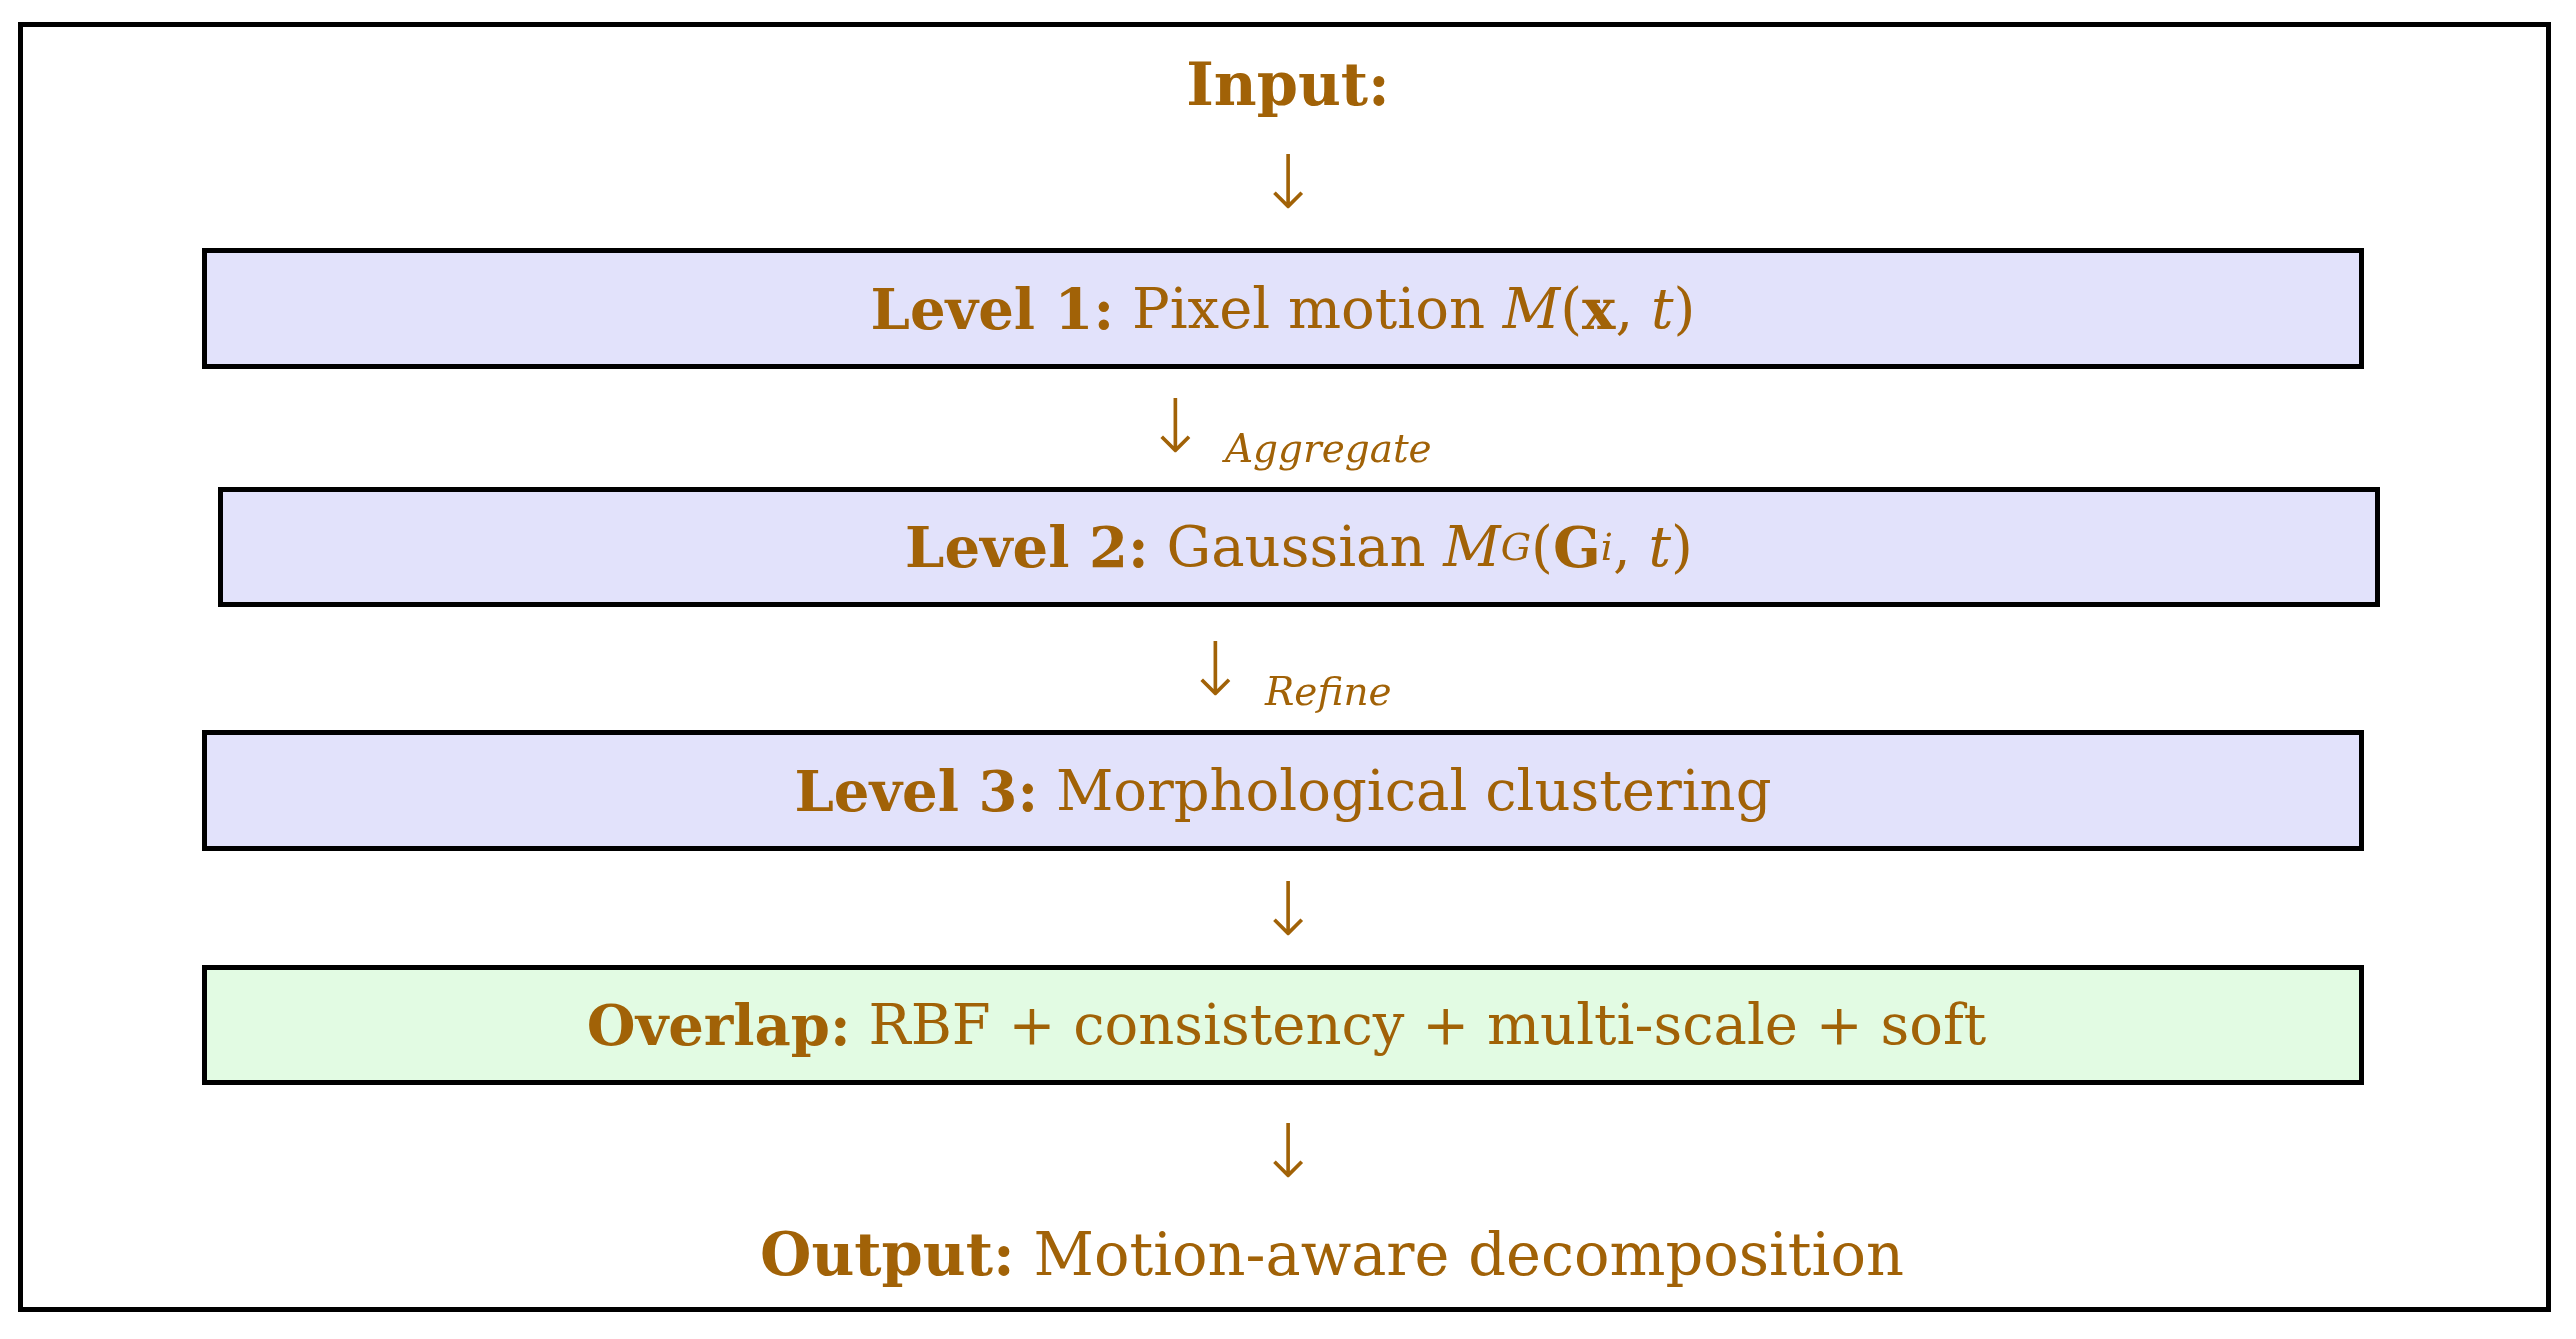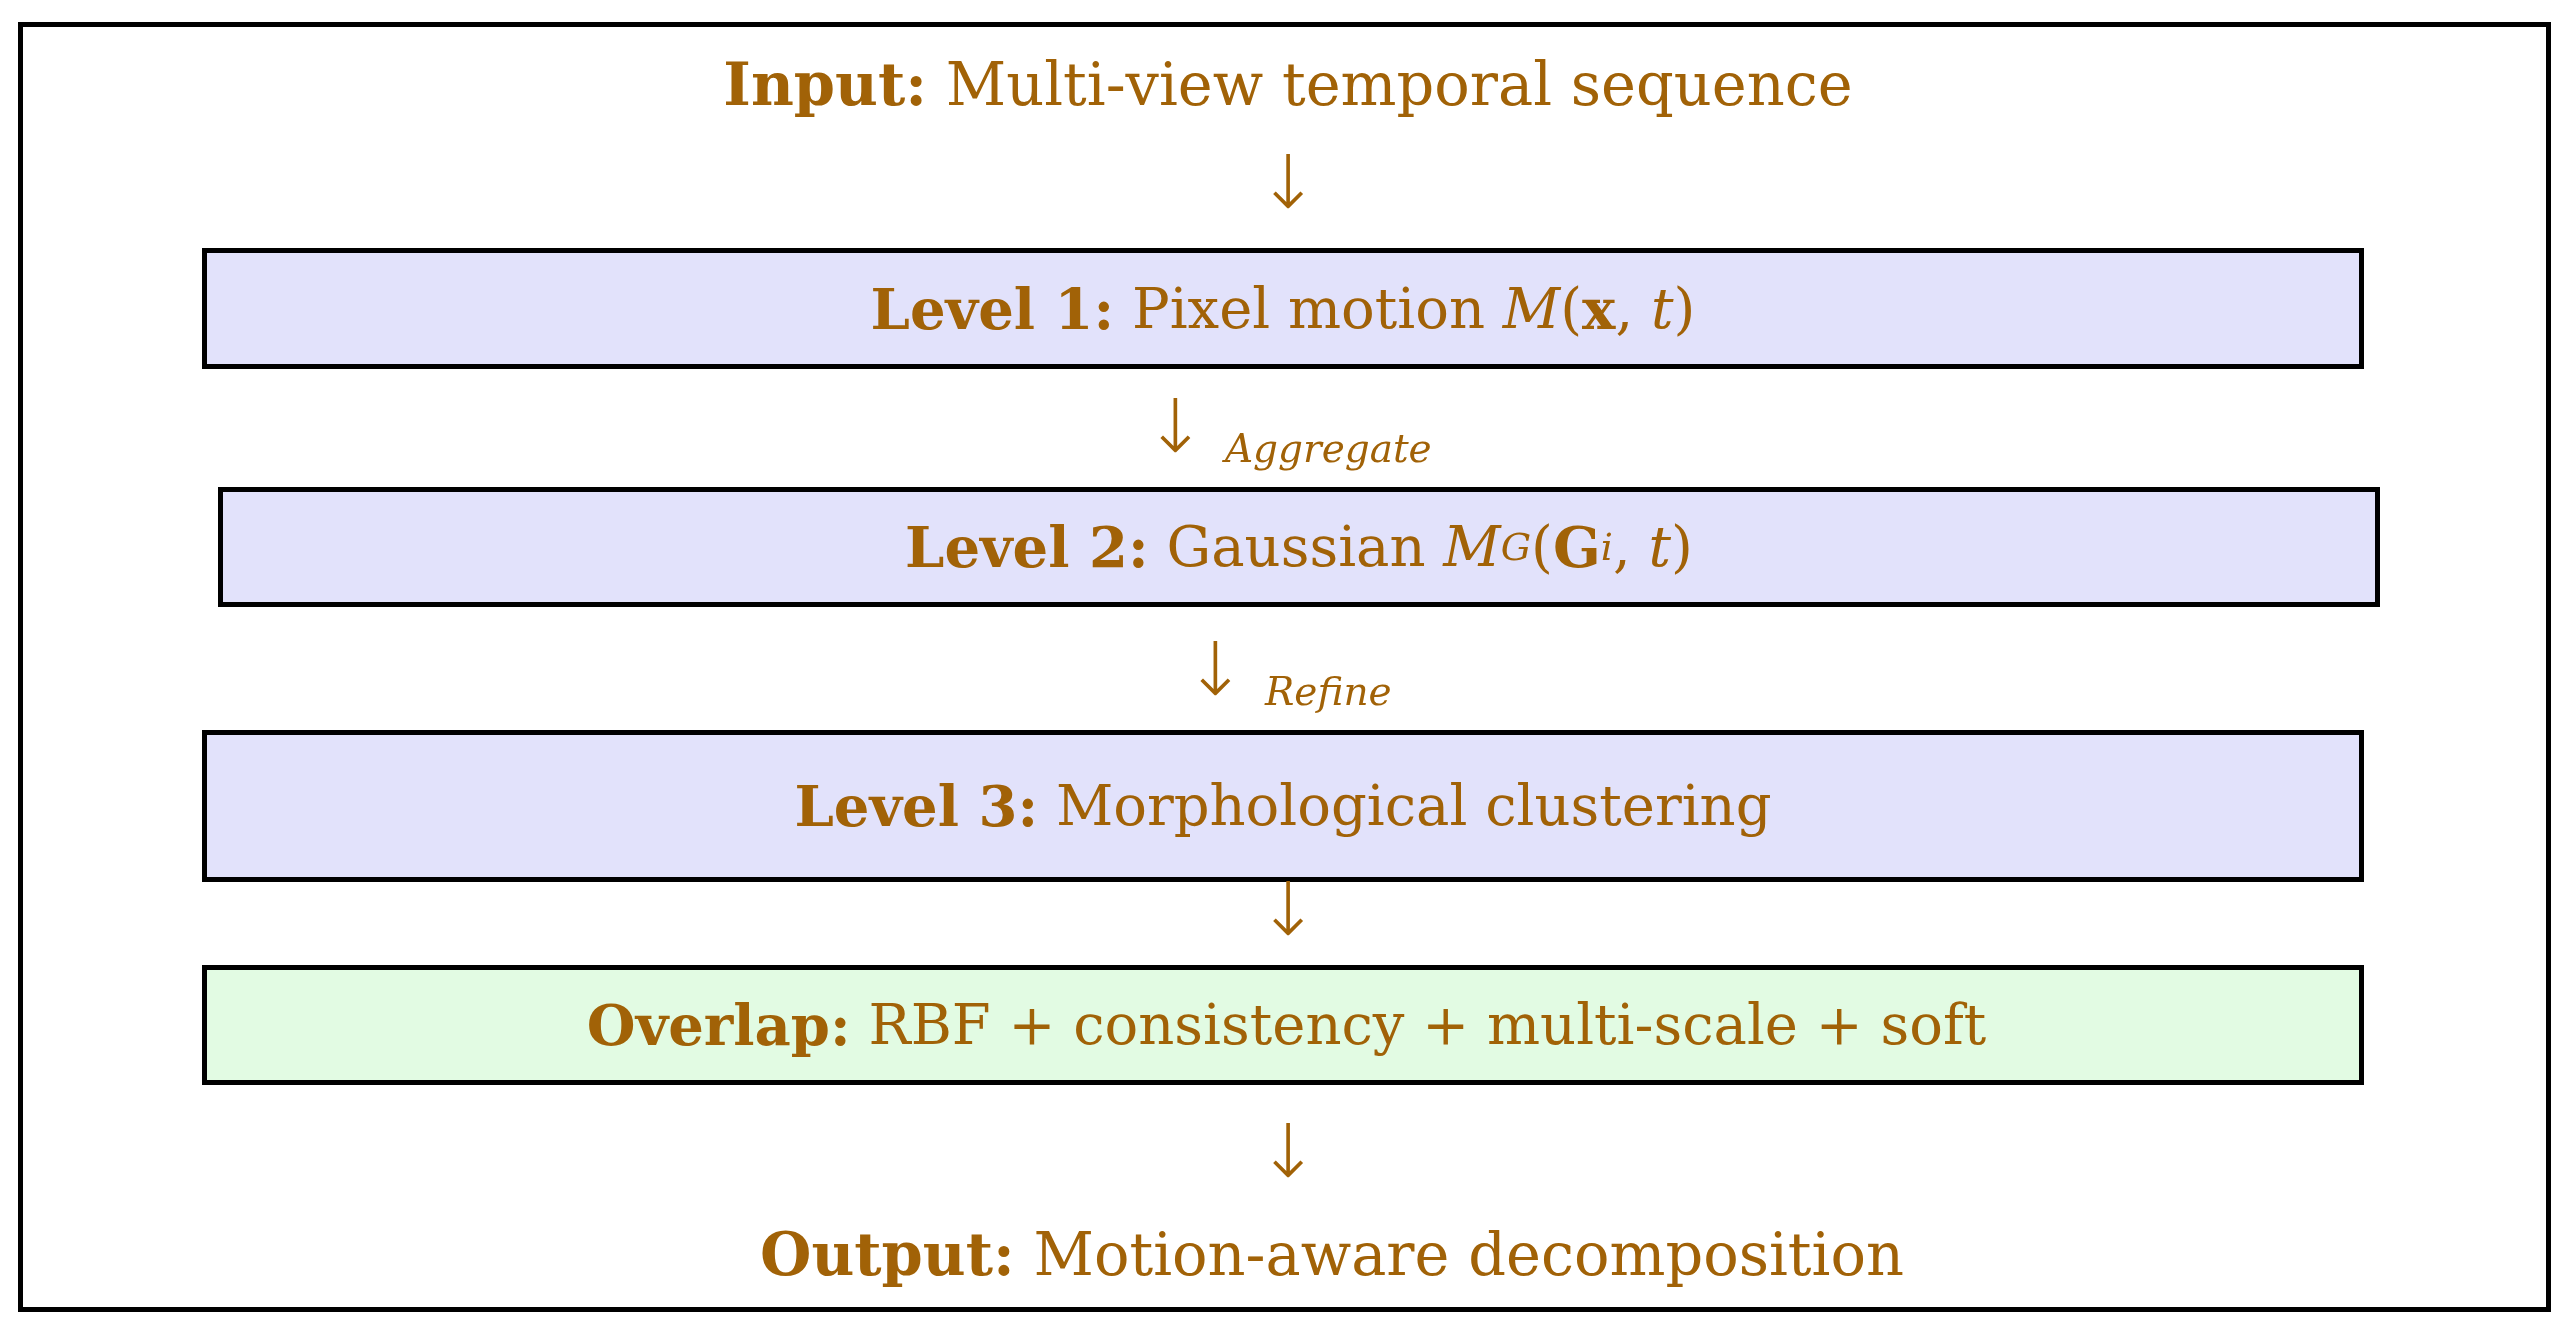--- a/index.html
+++ b/index.html
@@ -50,21 +50,21 @@
     align-items: center;
     justify-content: center;
     font-size: 56px;
     line-height: 1;
     white-space: pre-wrap;
   }
   .box.fill-lavender { background: var(--box-fill-lavender, #e2e2fb); }
   .box.fill-green    { background: var(--box-fill-green, #e2fbe3); }
   .box.level1  { top: 248px;  height: 121px; }
   .box.level2  { top: 487px;  height: 120px; margin-left: 16px; }
-  .box.level3  { top: 730px;  height: 152px; }
+  .box.level3  { top: 730px;  height: 121px; }
   .box.overlap { top: 965px; height: 120px; padding-left: 7px; }
 
   .arrow-row {
     position: absolute;
     left: 0;
     width: 2576px;
     height: 84px;
     display: flex;
     align-items: center;
     justify-content: center;
@@ -96,21 +96,21 @@
     vertical-align: -0.22em;
   }
 </style>
 </head>
 <body>
 
 <div class="page">
 
   <div class="frame"></div>
 
-  <div class="textline input-line"><span class="seg-bold">Input:</span><span> Multi-view temporal sequence</span></div>
+  <div class="textline input-line"><span class="seg-bold">Input:</span></div>
 
   <div class="arrow-row a1">
     <span class="arrow-glyph">↓</span>
 
   </div>
 
   <div class="box fill-lavender level1"><span class="seg-bold">Level 1:</span><span> Pixel motion </span><span class="seg-italic">M</span><span>(</span><span class="seg-bold">x</span><span>, </span><span class="seg-italic">t</span><span>)</span></div>
 
   <div class="arrow-row a2">
     <span class="arrow-glyph">↓</span>

